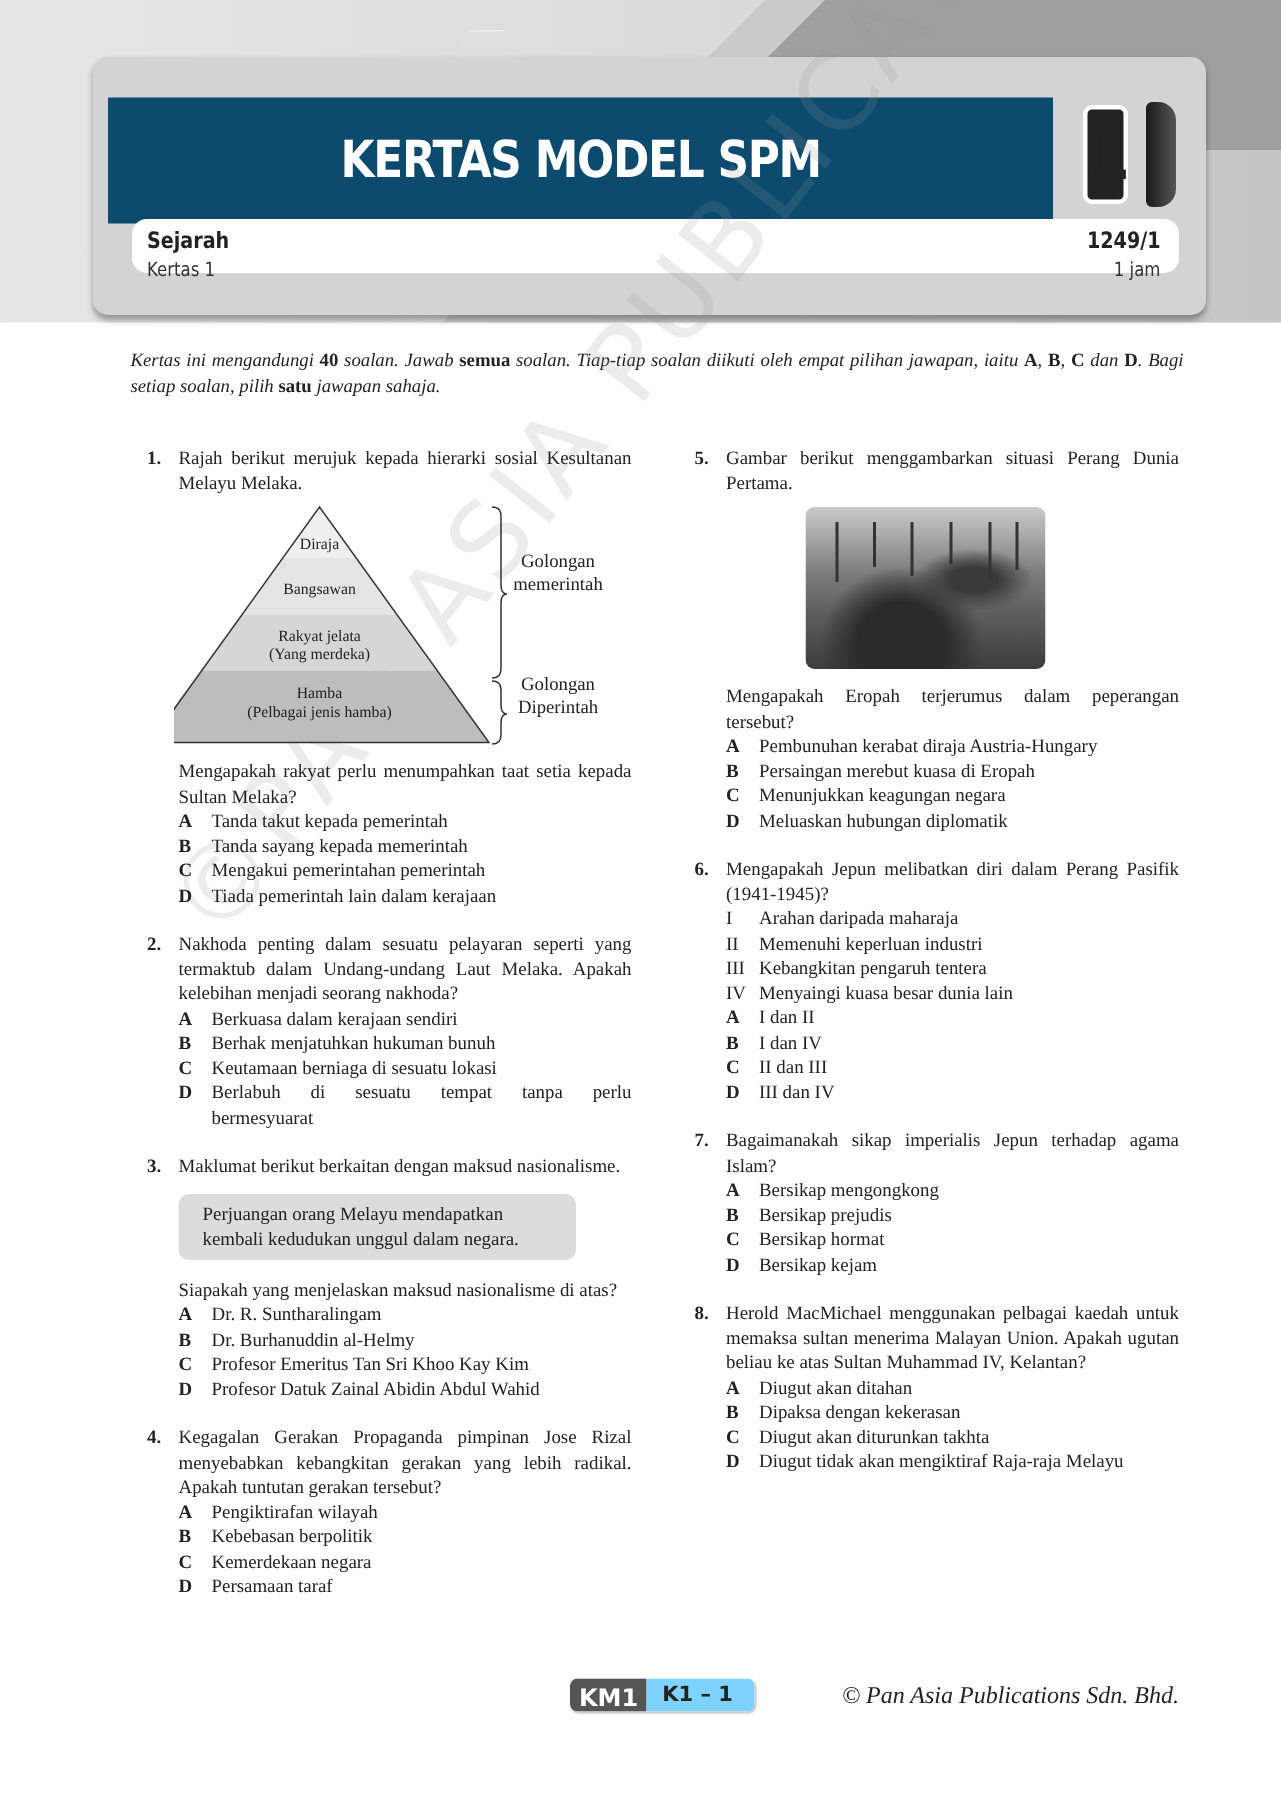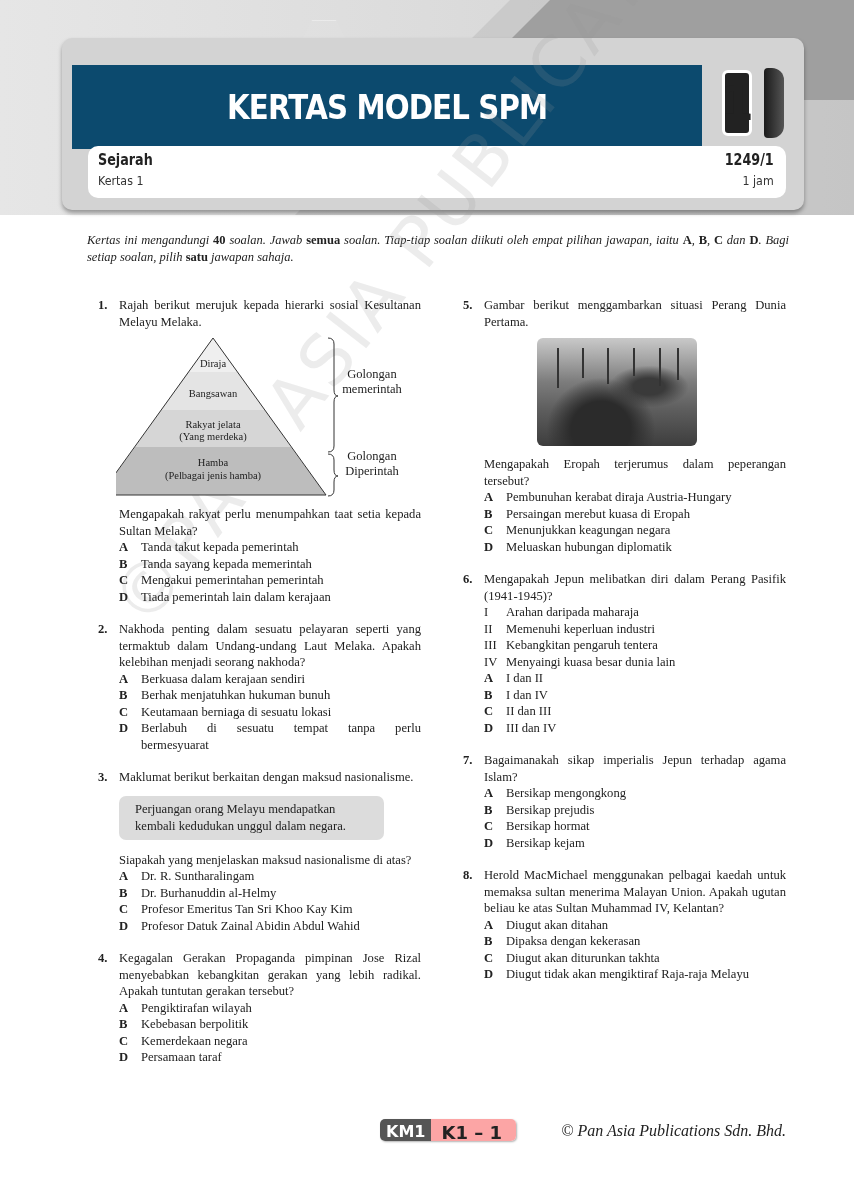--- a/index.html
+++ b/index.html
@@ -45,21 +45,21 @@
   }
   .num-box span {
     font-family: "DejaVu Sans", sans-serif; font-weight: bold; font-size: 48px;
     color: #222; -webkit-text-stroke: 0; line-height: 1;
   }
   .num-cap {
     position: absolute; left: 764px; top: 68px; width: 20px; height: 70px;
     background: linear-gradient(90deg,#1a1a1a,#555); border-radius: 4px 12px 12px 4px;
   }
   .subject-bar {
-    position: absolute; left: 88px; top: 146px; width: 698px; height: 52px;
+    position: absolute; left: 88px; top: 146px; width: 698px; height: 36px;
     background: #fff; border-radius: 10px; padding: 4px 10px; text-align: right;
   }
   .subject-name { position: absolute; left: 10px; top: 5px; font-family: "DejaVu Sans", sans-serif; font-weight: bold; font-size: 15px; color: #222; transform: scaleX(.85); transform-origin: left; }
   .paper-no { position: absolute; left: 10px; top: 27px; font-family: "DejaVu Sans", sans-serif; font-size: 13px; color: #333; transform: scaleX(.85); transform-origin: left; }
   .code { position: absolute; right: 12px; top: 5px; font-family: "DejaVu Sans", sans-serif; font-weight: bold; font-size: 15px; color: #222; transform: scaleX(.85); transform-origin: right; }
   .duration { position: absolute; right: 12px; top: 27px; font-family: "DejaVu Sans", sans-serif; font-size: 13px; color: #333; transform: scaleX(.85); transform-origin: right; }
 
   
   .instructions {
     position: absolute; left: 87px; top: 232px; width: 702px;
@@ -103,21 +103,21 @@
   
   .watermark {
     position: absolute; left: 95px; top: 590px; transform: rotate(-52deg); transform-origin: left top;
     font-family: "DejaVu Sans", sans-serif; font-size: 70px; letter-spacing: 4px;
     color: rgba(150,150,150,.18); white-space: nowrap; pointer-events: none;
   }
 
   
   .footer-tag { position: absolute; left: 380px; top: 1119px; height: 22px; display: flex; border-radius: 5px; overflow: hidden; box-shadow: 1px 1px 2px rgba(0,0,0,.3); }
   .footer-tag .km { background: #555; color: #fff; font-family: "DejaVu Sans", sans-serif; font-weight: bold; font-size: 16px; padding: 3px 6px; }
-  .footer-tag .kp { background: #fca5a5; color: #222; font-family: "DejaVu Sans", sans-serif; font-weight: bold; font-size: 18px; padding: 3px 14px 3px 10px; }
+  .footer-tag .kp { background: #7dd3fc; color: #222; font-family: "DejaVu Sans", sans-serif; font-weight: bold; font-size: 14px; padding: 3px 14px 3px 10px; }
   .copyright { position: absolute; right: 68px; top: 1122px; font-size: 16px; font-style: italic; color: #222; }
 </style>
 </head>
 <body>
 
 <div class="banner-bg">
   <div class="slash1"></div>
   <div class="slash2"></div>
   <div class="hex" style="left:300px;top:20px"></div>
   <div class="hex" style="left:330px;top:70px"></div>

